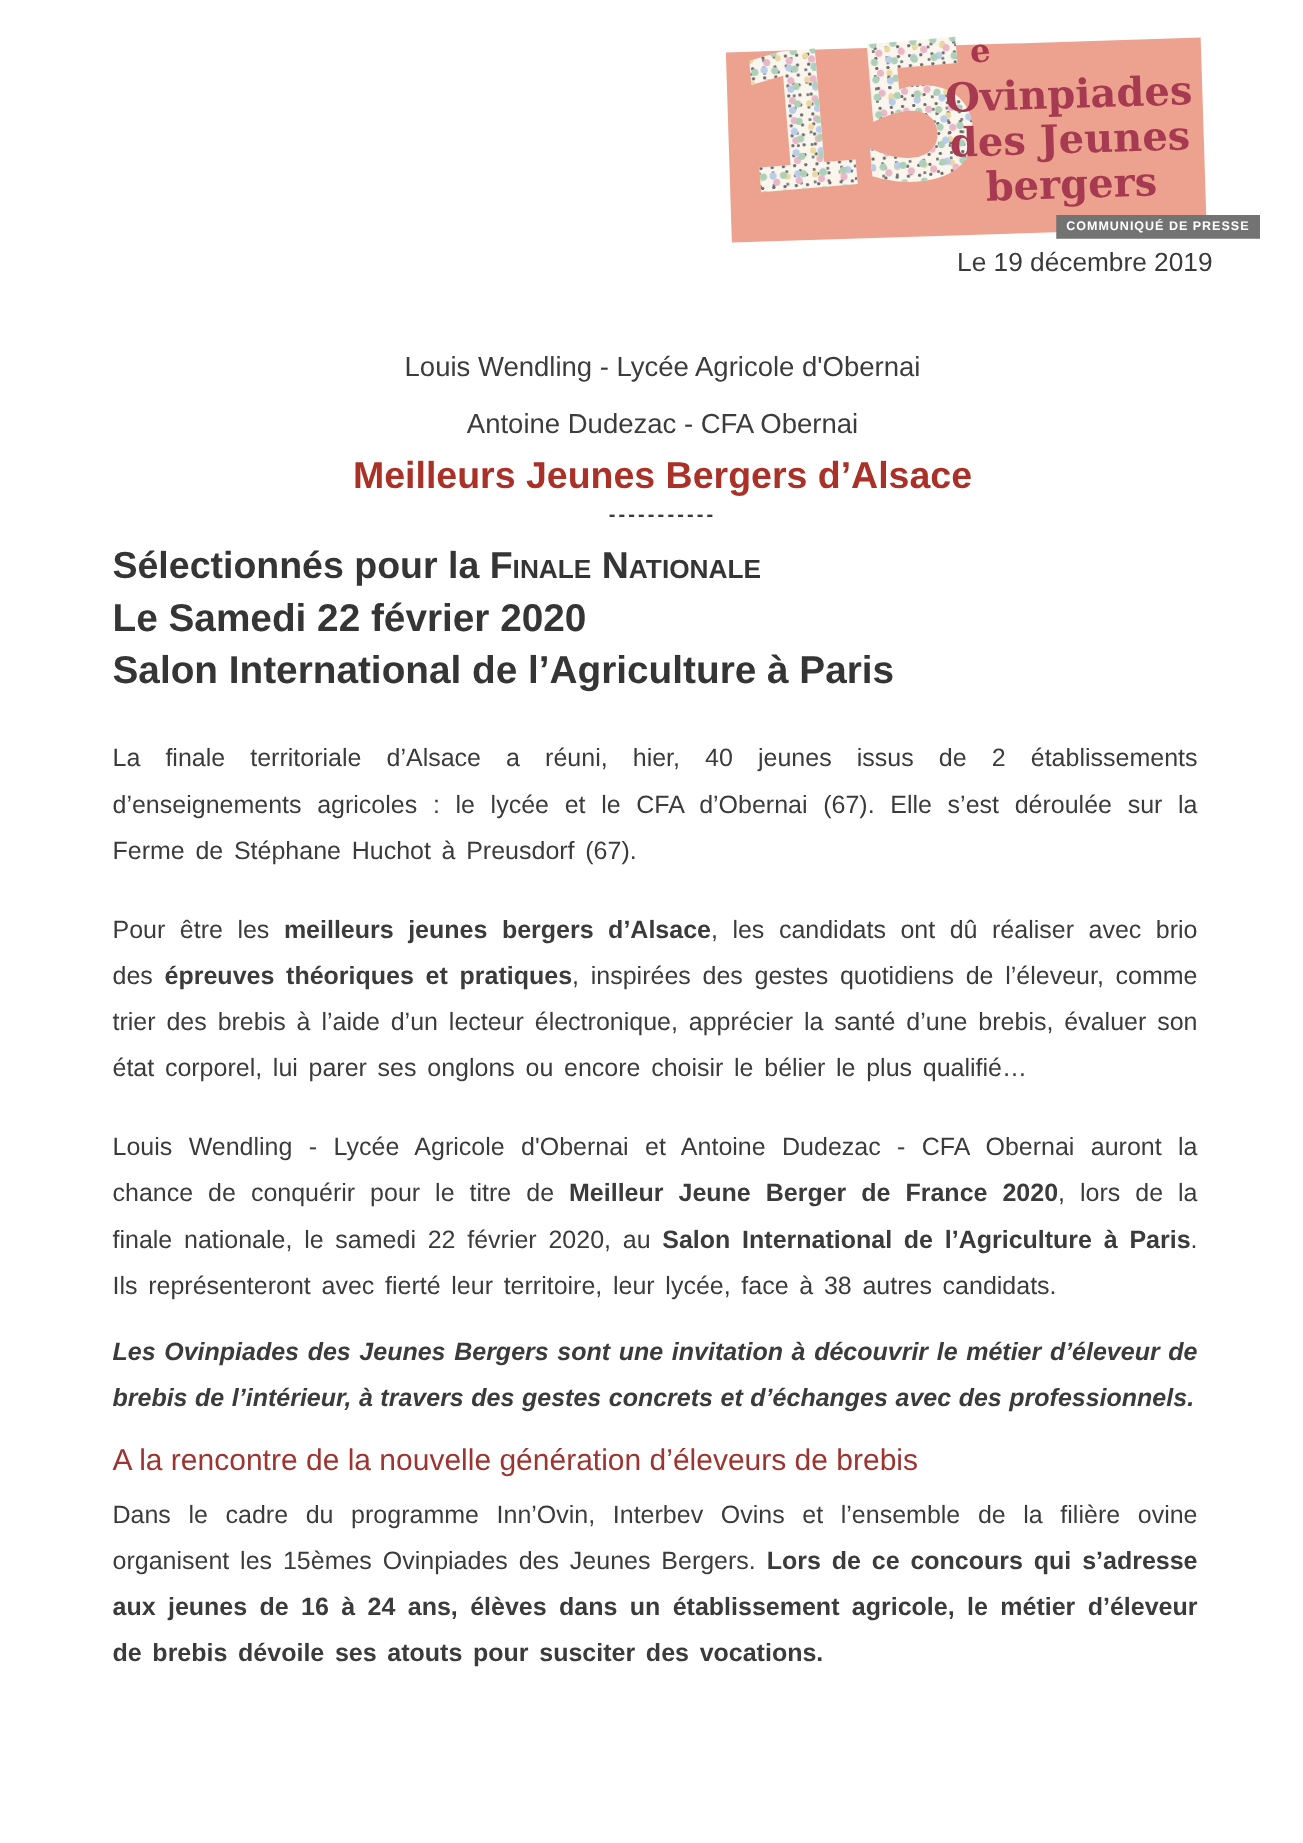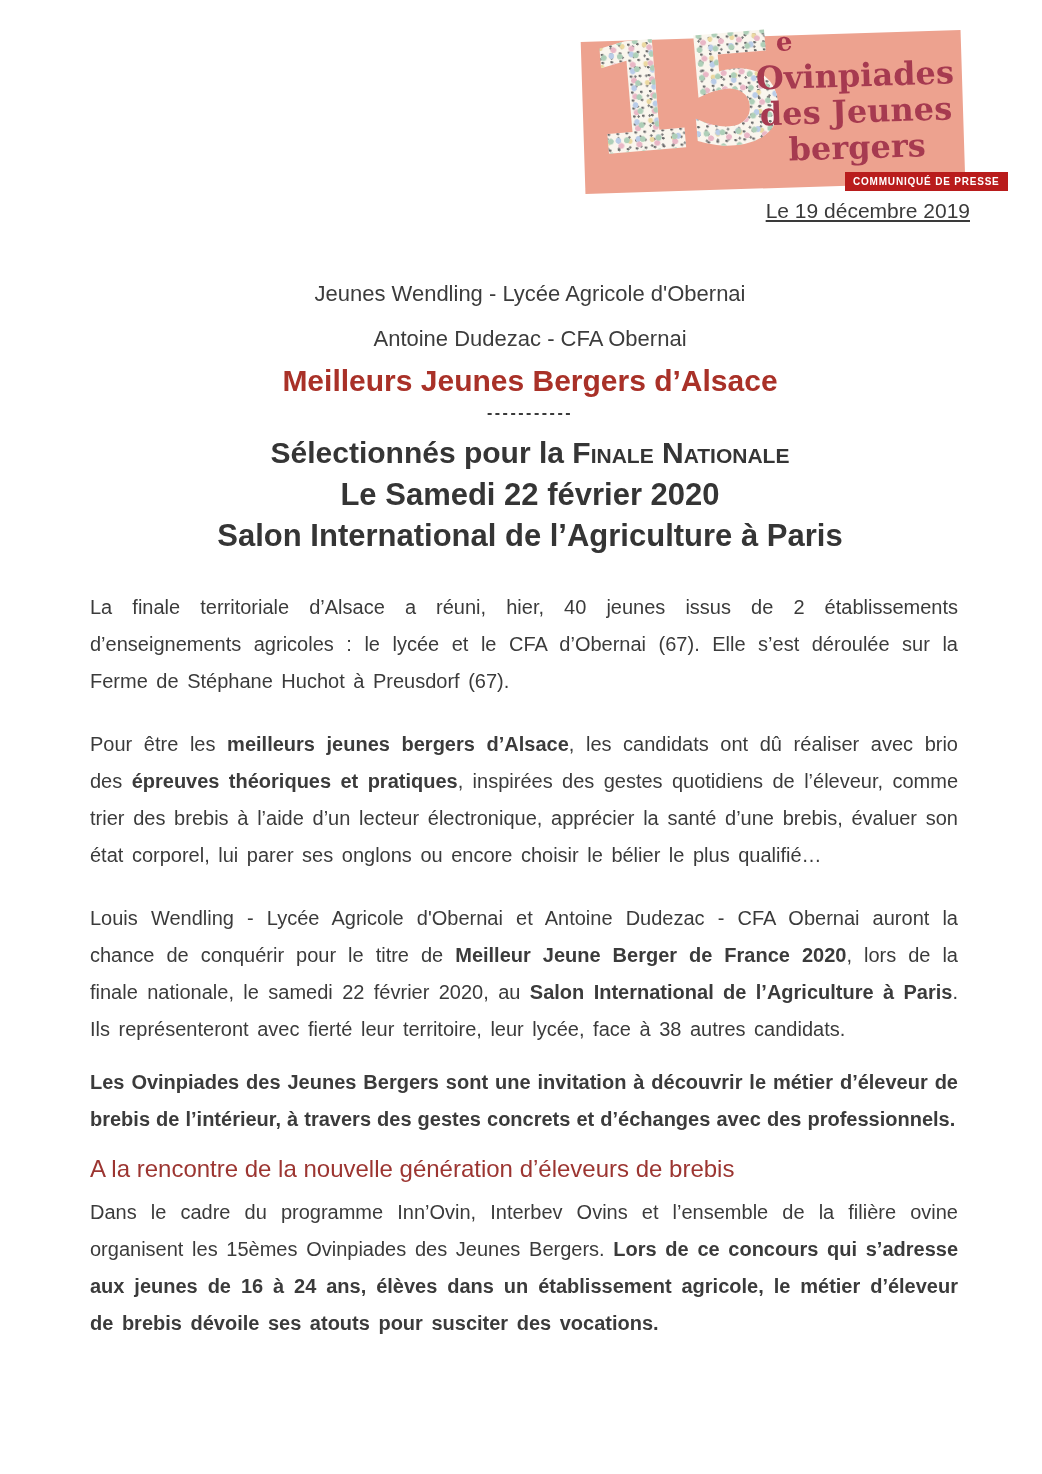--- a/index.html
+++ b/index.html
@@ -51,60 +51,60 @@
   .logo-title{
     position:absolute;right:8px;top:24px;width:198px;
     text-align:center;
     font-family:"DejaVu Serif",serif;
     font-weight:bold;
     font-size:32px;line-height:36px;
     color:#A63A50;
   }
   .press-banner{
     position:absolute;left:845px;top:172px;
-    background:#b91c1c;color:#FFFFFF;
+    background:#737373;color:#FFFFFF;
     font-size:10px;font-weight:bold;letter-spacing:0.8px;
     padding:4px 8px;
     white-space:nowrap;
   }
   .date-line{
     position:absolute;top:199px;right:72px;
-    font-size:21px;color:#3A3A3A;text-decoration:underline;
+    font-size:21px;color:#3A3A3A;
   }
 
   
   .content{position:absolute;left:90px;top:281px;width:880px;}
 
   .candidate{text-align:center;font-size:22px;line-height:26px;color:#3C3C3C;}
   .candidate-1{margin-bottom:19px;}
   .candidate-2{margin-bottom:9px;}
 
   .headline{
     text-align:center;font-size:30px;line-height:40px;
     font-weight:bold;color:#A93128;margin-bottom:2px;
   }
   .divider{
     text-align:center;font-weight:bold;font-size:16px;line-height:20px;
     letter-spacing:2.5px;color:#3A3A3A;margin-bottom:8px;
   }
 
-  .subtitle-line{text-align:center;font-weight:bold;color:#353535;}
+  .subtitle-line{text-align:left;font-weight:bold;color:#353535;}
   .subtitle-line.big{font-size:30px;line-height:43px;}
   .subtitle-line.mid{font-size:31px;line-height:41px;}
   .run-caps{font-variant:small-caps;}
   .run-sup{font-size:0.5em;vertical-align:super;letter-spacing:0.5px;}
 
   .body-copy{margin-top:33px;}
   .para{
     font-size:20px;line-height:37px;
     text-align:justify;word-spacing:3px;
     margin:0 12px 26px 0;color:#3B3B3B;
   }
   .para.tight{margin-bottom:16px;}
-  .para.invitation{word-spacing:0.5px;}
+  .para.invitation{word-spacing:0.5px;font-style:italic;}
   .run-bold{font-weight:bold;}
 
   .section-heading{
     font-size:24px;line-height:30px;font-weight:normal;
     color:#9C3531;margin:0 0 10px 0;
   }
 </style>
 </head>
 <body>
 
@@ -119,21 +119,21 @@
       <div>des Jeunes</div>
       <div>bergers</div>
     </div>
   </div>
   <div class="press-banner">COMMUNIQUÉ DE PRESSE</div>
 
   <div class="date-line">Le 19 décembre 2019</div>
 
   <div class="content">
 
-    <div class="candidate candidate-1">Jeunes Wendling - Lycée Agricole d'Obernai</div>
+    <div class="candidate candidate-1">Louis Wendling - Lycée Agricole d'Obernai</div>
     <div class="candidate candidate-2">Antoine Dudezac - CFA Obernai</div>
 
     <div class="headline">Meilleurs Jeunes Bergers d’Alsace</div>
     <div class="divider">-----------</div>
 
     <div>
       <div class="subtitle-line big"><span class="run-plain">Sélectionnés pour la </span><span class="run-caps">Finale Nationale</span></div>
       <div class="subtitle-line mid"><span class="run-plain">Le Samedi 22 février 2020</span></div>
       <div class="subtitle-line mid"><span class="run-plain">Salon International de l’Agriculture à Paris</span></div>
     </div>

